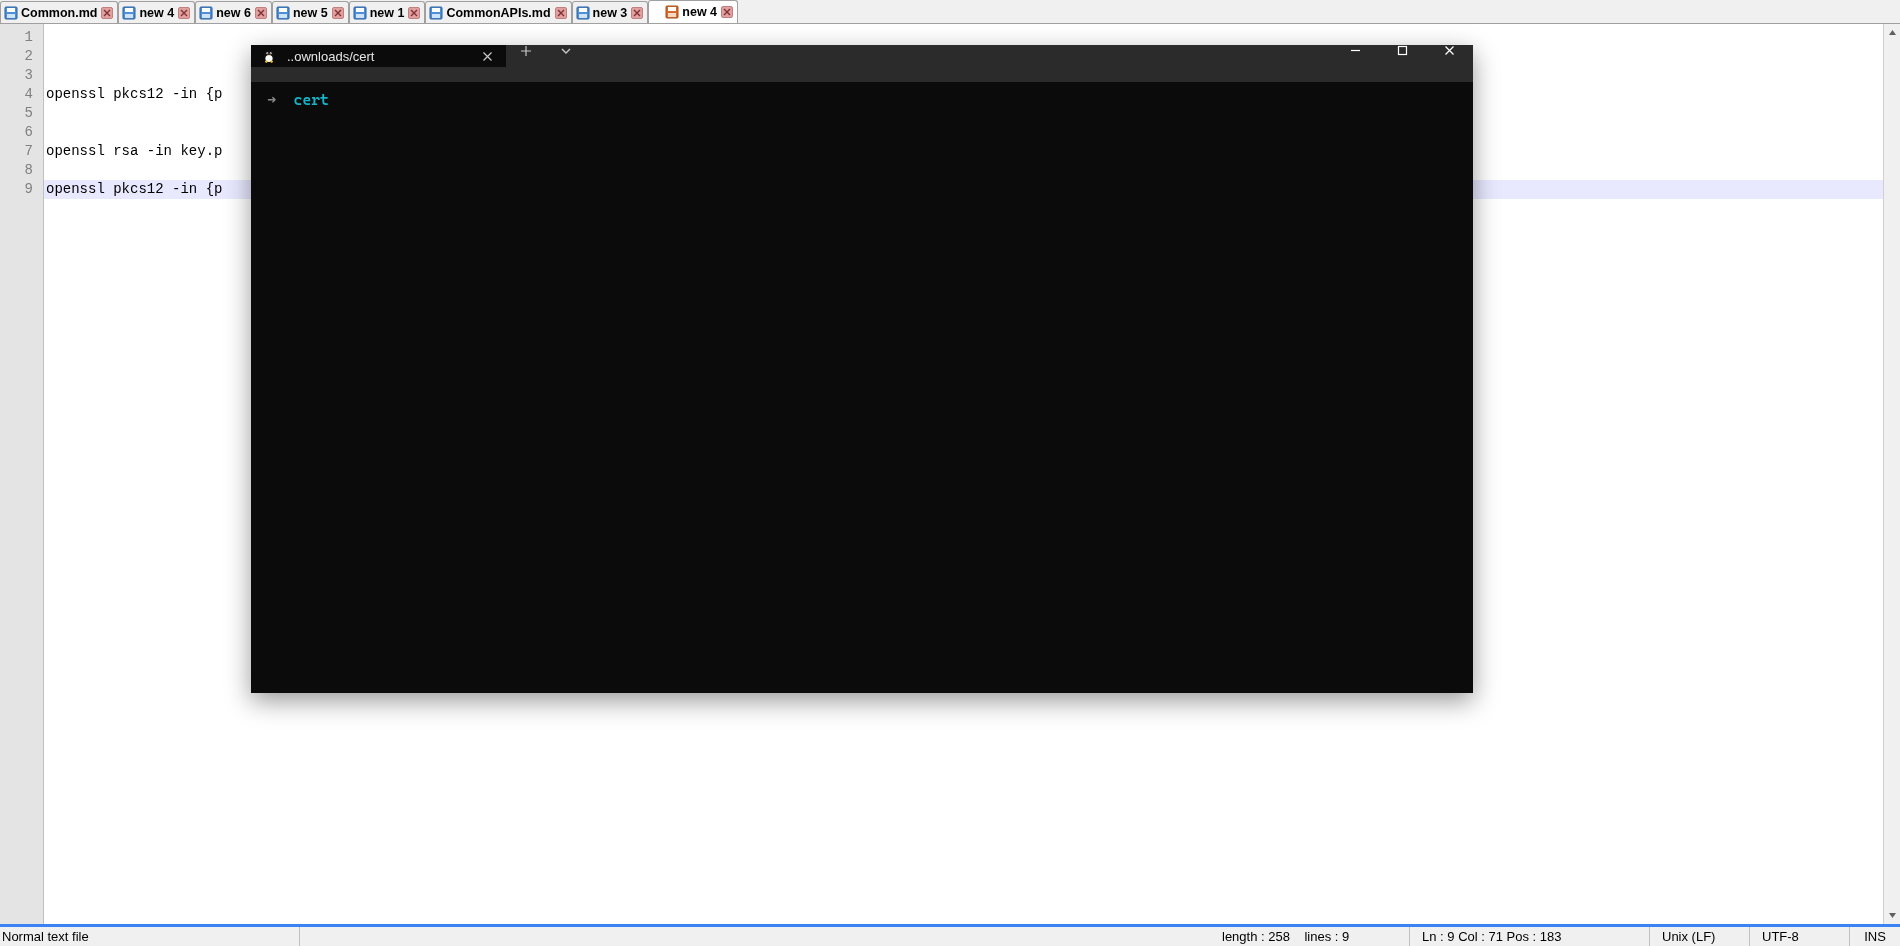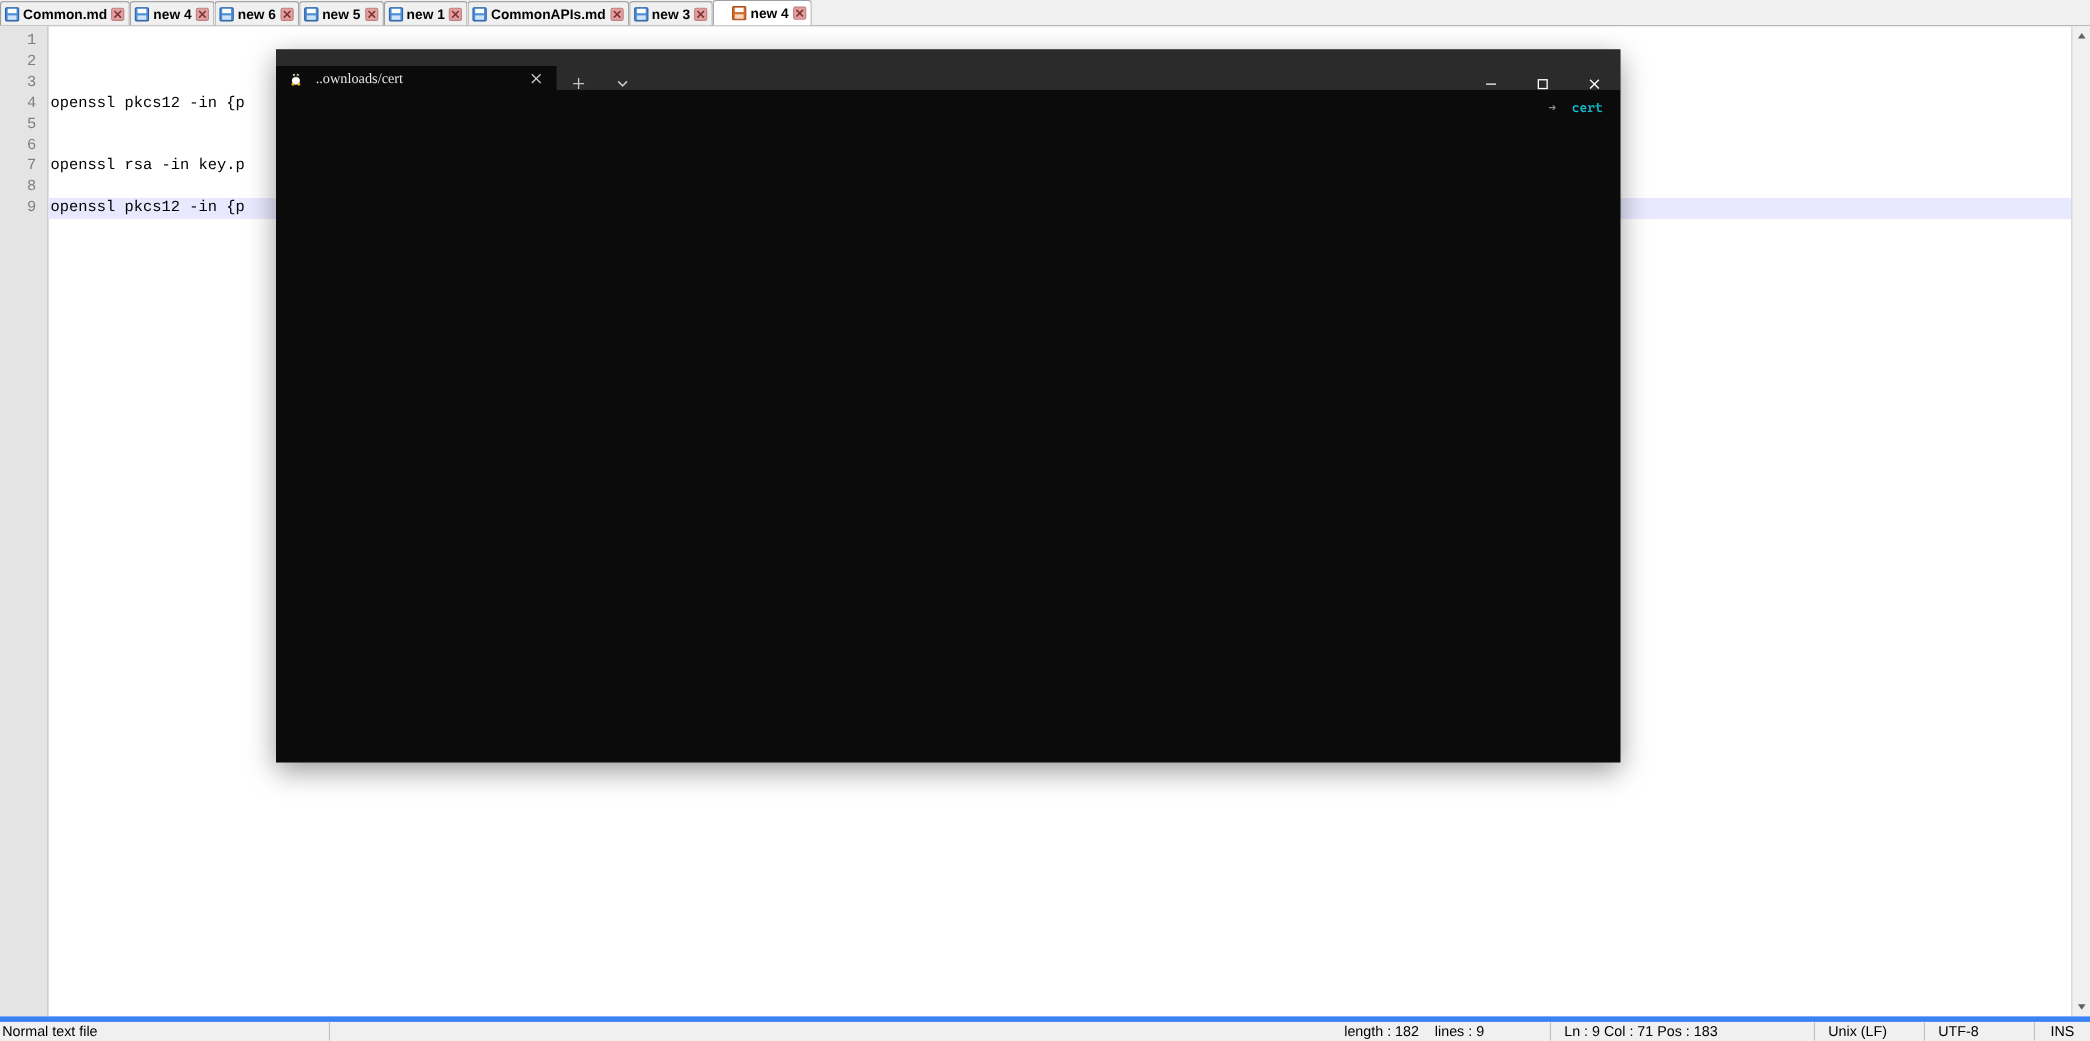--- a/index.html
+++ b/index.html
@@ -120,21 +120,21 @@
     width: 17px; height: 17px;
     display:flex;align-items:center;justify-content:center;
     cursor:pointer;
   }
 
   
   .statusbar {
     position: absolute;
     left: 0; right: 0; bottom: 0;
     height: 22px;
-    border-top: 5px solid #3b82f6;
+    border-top: 3px solid #3b82f6;
     background: #f0f0f0;
     display: flex;
     align-items: center;
     font-size: 13px;
     color: #000;
   }
   .status-seg {
     padding: 0 12px;
     border-right: 1px solid #c0c0c0;
     height: 100%;
@@ -159,22 +159,21 @@
     height: 648px;
     background: #0b0b0b;
     box-shadow: 0 8px 24px rgba(0,0,0,0.4);
     display: flex;
     flex-direction: column;
   }
   .term-titlebar {
     height: 37px;
     background: #2b2b2b;
     display: flex;
-    align-items: flex-end;
-    font-family: Liberation Serif, serif;
+    align-items: flex-start;
   }
   .term-tab {
     display: flex;
     align-items: center;
     width: 255px;
     background: #0b0b0b;
     padding: 0 8px 0 10px;
     position: relative;
   }
   .term-tab .tux {
@@ -207,22 +206,21 @@
     display:flex;align-items:center;justify-content:center;
     color:#ffffff;
     cursor:pointer;
   }
 
   .term-body {
     flex: 1;
     background: #0b0b0b;
     padding: 8px 16px;
     font-family: "Cascadia Mono", Consolas, monospace;
-    font-size: 12px;
-    text-align: right;
+    font-size: 15px;
   }
   .term-line { white-space: pre; color: #d2d2d2; line-height: 1.4; }
   .term-folder { color: #14b5c8; font-weight: 600; }
   .term-prompt-sym { color: #8a8a8a; }
 </style>
 </head>
 <body>
 
 <div class="npp-tabbar">
 
@@ -446,21 +444,21 @@
   </div>
   <div class="term-body">
     <div class="term-line"><span class="term-prompt-sym">➜</span>  <span class="term-folder">cert</span></div>
   </div>
 </div>
 
 <div class="statusbar">
   <div class="status-seg first">Normal text file</div>
   <div class="status-spacer"></div>
   <div class="status-seg lengths">
-    <span>length : 182</span>
+    <span>length : 258</span>
     &nbsp;&nbsp;&nbsp;&nbsp;
     <span>lines : 9</span>
   </div>
   <div class="status-seg caret">Ln : 9    Col : 71    Pos : 183</div>
   <div class="status-seg eol">Unix (LF)</div>
   <div class="status-seg enc">UTF-8</div>
   <div class="status-seg ins">INS</div>
 </div>
 
 </body></html>

